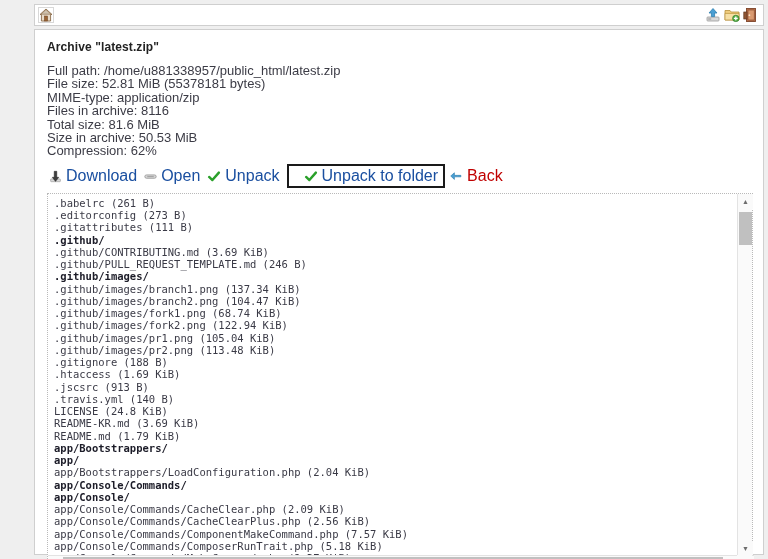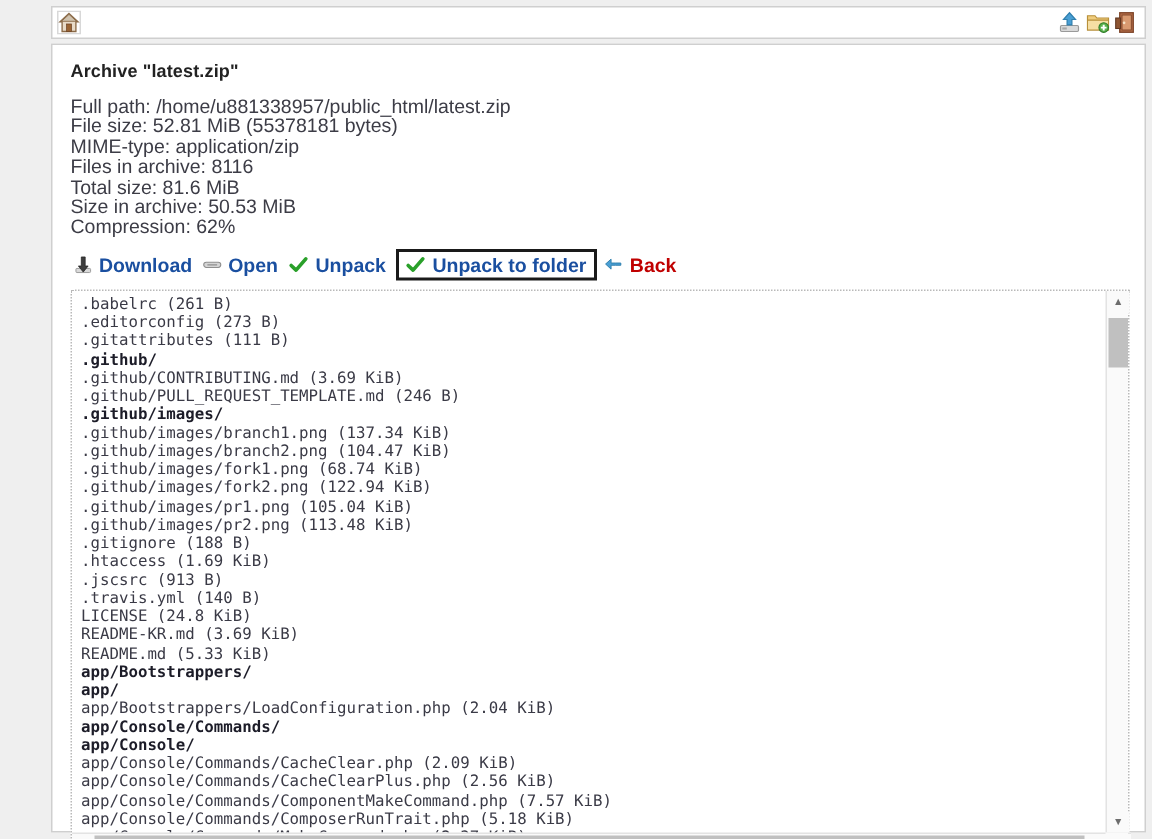--- a/index.html
+++ b/index.html
@@ -70,31 +70,31 @@
   .actions {
     margin: 9px 0 7px 2px;
     display: flex;
     align-items: center;
     height: 19px;
   }
   .action {
     display: inline-flex;
     align-items: center;
     gap: 4px;
-    font-size: 13px;
-    font-weight: bold;
+    font-size: 16px;
+    font-weight: normal;
     color: #1a4fa0;
     text-decoration: none;
     padding: 1px 5px 1px 2px;
     white-space: nowrap;
     cursor: pointer;
   }
   .action.focused {
     border: 2px solid #1a1a1a;
-    padding: 1px 5px 1px 4px;
+    padding: 1px 5px 1px 15px;
     margin: 0 2px;
   }
   .action.back { color: #c00000; }
 
   .ico { display: inline-block; line-height: 0; }
 
   
   .listing-wrap {
     position: relative;
     margin: 0 0 0 2px;
@@ -310,21 +310,21 @@
         <div class="row">.github/images/fork1.png (68.74 KiB)</div>
         <div class="row">.github/images/fork2.png (122.94 KiB)</div>
         <div class="row">.github/images/pr1.png (105.04 KiB)</div>
         <div class="row">.github/images/pr2.png (113.48 KiB)</div>
         <div class="row">.gitignore (188 B)</div>
         <div class="row">.htaccess (1.69 KiB)</div>
         <div class="row">.jscsrc (913 B)</div>
         <div class="row">.travis.yml (140 B)</div>
         <div class="row">LICENSE (24.8 KiB)</div>
         <div class="row">README-KR.md (3.69 KiB)</div>
-        <div class="row">README.md (5.33 KiB)</div>
+        <div class="row">README.md (1.79 KiB)</div>
         <div class="row dir">app/Bootstrappers/</div>
         <div class="row dir">app/</div>
         <div class="row">app/Bootstrappers/LoadConfiguration.php (2.04 KiB)</div>
         <div class="row dir">app/Console/Commands/</div>
         <div class="row dir">app/Console/</div>
         <div class="row">app/Console/Commands/CacheClear.php (2.09 KiB)</div>
         <div class="row">app/Console/Commands/CacheClearPlus.php (2.56 KiB)</div>
         <div class="row">app/Console/Commands/ComponentMakeCommand.php (7.57 KiB)</div>
         <div class="row">app/Console/Commands/ComposerRunTrait.php (5.18 KiB)</div>
         <div class="row">app/Console/Commands/MakeCommand.php (2.37 KiB)</div>

